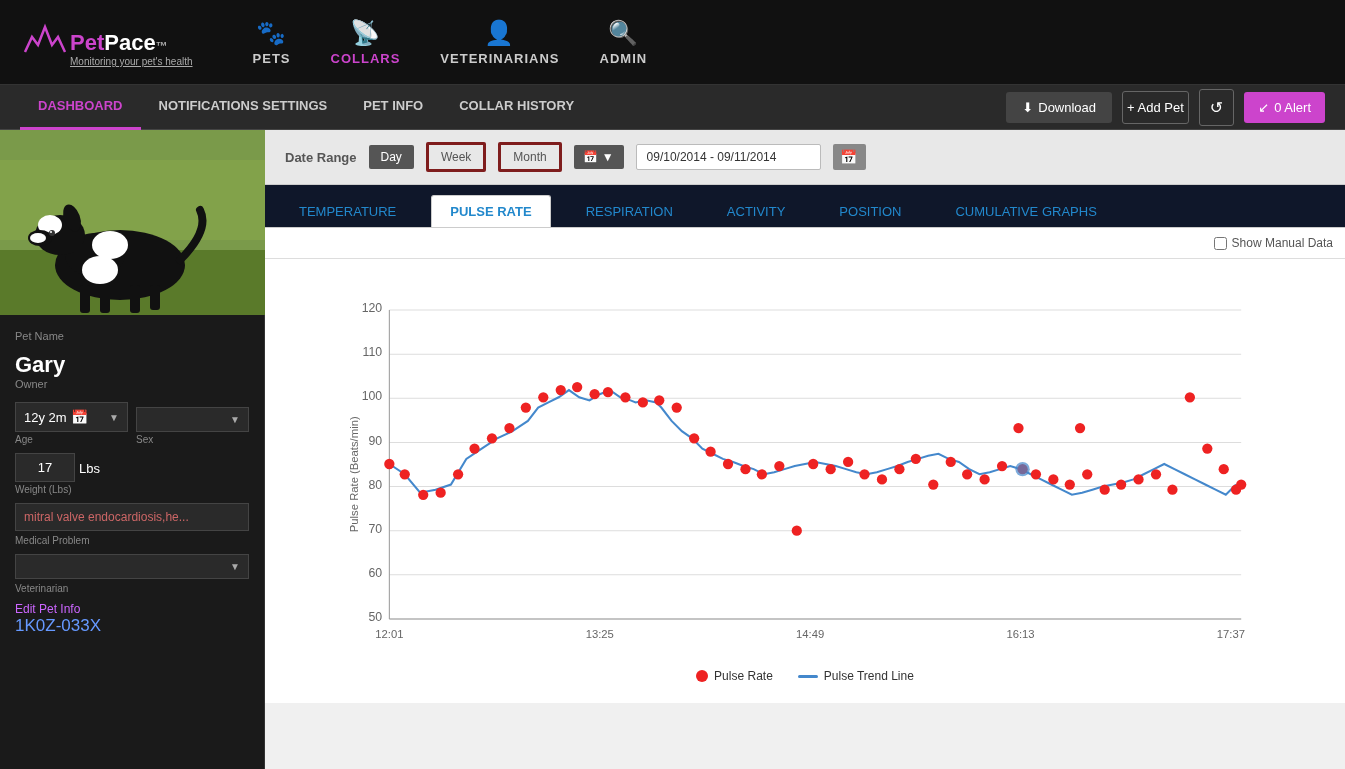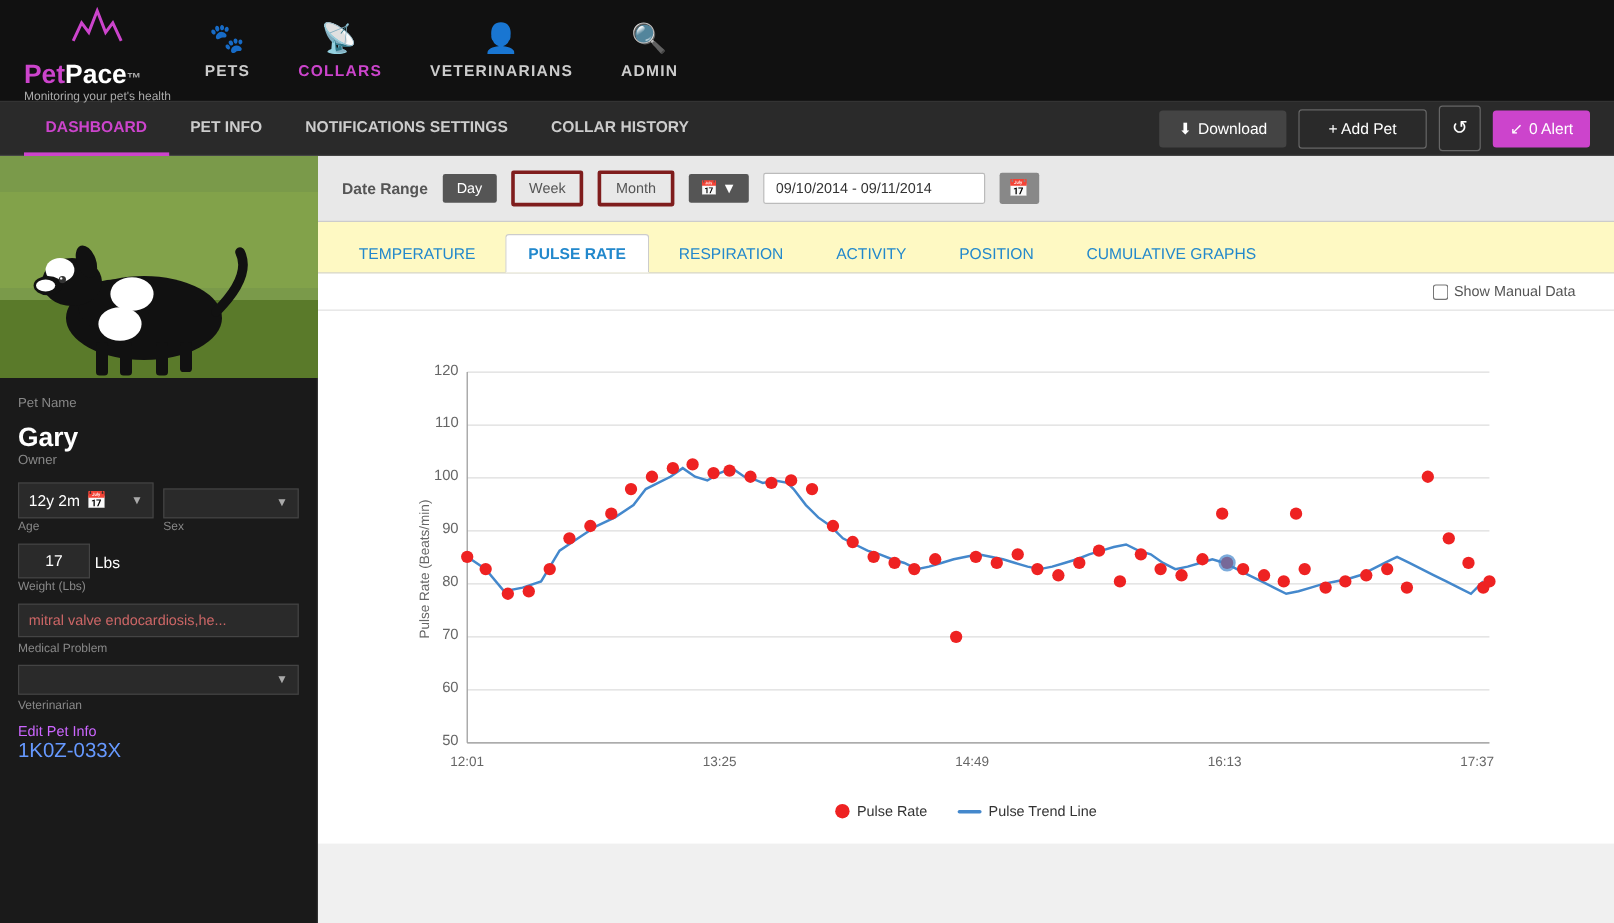--- a/index.html
+++ b/index.html
@@ -1,33 +1,33 @@
 <!DOCTYPE html>
 <html><head>
   <meta charset="utf-8">
   <style>
     * { box-sizing: border-box; margin: 0; padding: 0; }
     body { font-family: Arial, sans-serif; background: #1a1a1a; color: #fff; width: 1345px; min-height: 769px; overflow-x: hidden; }
 
     
     .top-nav { background: #111; display: flex; align-items: center; padding: 0 20px; height: 85px; border-bottom: 1px solid #333; }
-    .logo { display: flex; align-items: center; margin-right: 28px; flex-direction: column; }
+    .logo { display: flex; align-items: flex-end; margin-right: 60px; }
     .nav-items { display: flex; gap: 40px; }
     .nav-item { display: flex; flex-direction: column; align-items: center; cursor: pointer; color: #ccc; font-size: 13px; font-weight: bold; letter-spacing: 1px; text-transform: uppercase; }
     .nav-item.active { color: #cc44cc; }
     .nav-icon { font-size: 24px; margin-bottom: 4px; }
 
     
     .sec-nav { background: #2a2a2a; display: flex; align-items: center; height: 45px; padding: 0 20px; border-bottom: 1px solid #444; }
     .sec-nav-links { display: flex; gap: 0; flex: 1; }
     .sec-nav-link { color: #ccc; font-size: 13px; font-weight: bold; padding: 0 18px; cursor: pointer; height: 45px; display: flex; align-items: center; border-bottom: 3px solid transparent; }
     .sec-nav-link.active { color: #cc44cc; border-bottom: 3px solid #cc44cc; }
     .sec-nav-actions { display: flex; align-items: center; gap: 10px; margin-left: auto; }
     .btn-download { background: #444; color: #fff; border: none; padding: 8px 16px; cursor: pointer; font-size: 13px; border-radius: 3px; display: flex; align-items: center; gap: 5px; }
-    .btn-add-pet { background: transparent; color: #fff; border: 1px solid #666; padding: 8px 24px; cursor: pointer; font-size: 13px; border-radius: 3px; display: flex; align-items: center; gap: 5px; justify-content: flex-end; }
+    .btn-add-pet { background: transparent; color: #fff; border: 1px solid #666; padding: 8px 4px; cursor: pointer; font-size: 13px; border-radius: 3px; display: flex; align-items: center; gap: 5px; justify-content: flex-end; }
     .btn-refresh { background: transparent; color: #fff; border: 1px solid #666; padding: 8px 10px; cursor: pointer; font-size: 16px; border-radius: 3px; }
     .btn-alert { background: #cc44cc; color: #fff; border: none; padding: 8px 14px; cursor: pointer; font-size: 13px; border-radius: 3px; display: flex; align-items: center; gap: 5px; }
 
     
     .main-content { display: flex; background: #1a1a1a; }
 
     
     .sidebar { width: 265px; min-height: 684px; background: #1a1a1a; border-right: 1px solid #333; flex-shrink: 0; }
 
     .pet-info { padding: 15px; }
@@ -60,25 +60,25 @@
     .chart-area { flex: 1; background: #f0f0f0; min-height: 684px; padding: 0; }
 
     .date-range-bar { background: #e8e8e8; padding: 12px 20px; display: flex; align-items: center; gap: 12px; border-bottom: 1px solid #ccc; }
     .date-range-label { font-size: 13px; color: #555; font-weight: bold; }
     .btn-day { background: #555; color: #fff; border: none; padding: 5px 12px; cursor: pointer; font-size: 12px; border-radius: 2px; }
     .btn-week, .btn-month { background: transparent; color: #555; border: 3px solid #7f1d1d; padding: 5px 12px; cursor: pointer; font-size: 12px; border-radius: 2px; }
     .calendar-btn { background: #555; color: #fff; border: none; padding: 5px 10px; cursor: pointer; font-size: 12px; border-radius: 2px; display: flex; align-items: center; gap: 3px; }
     .date-input { background: #fff; border: 1px solid #bbb; padding: 5px 10px; font-size: 12px; color: #333; border-radius: 2px; width: 185px; }
     .calendar-icon-btn { background: #888; color: #fff; border: none; padding: 5px 8px; cursor: pointer; font-size: 14px; border-radius: 2px; }
 
-    .chart-tabs { background: #fef9c3; display: flex; padding: 10px 15px 0; gap: 6px; border-bottom: 1px solid #ccc; }
+    .chart-tabs { background: #0f172a; display: flex; padding: 10px 15px 0; gap: 16px; border-bottom: 1px solid #ccc; }
     .chart-tab { padding: 8px 18px; font-size: 13px; color: #2288cc; cursor: pointer; border: 1px solid transparent; border-bottom: none; background: transparent; border-radius: 3px 3px 0 0; }
     .chart-tab.active { background: #fff; border-color: #ccc; color: #2288cc; font-weight: bold; }
 
-    .chart-options { background: #fff; padding: 8px 32px; display: flex; justify-content: flex-end; align-items: center; gap: 8px; border-bottom: 1px solid #ddd; }
+    .chart-options { background: #fff; padding: 8px 12px; display: flex; justify-content: flex-end; align-items: center; gap: 8px; border-bottom: 1px solid #ddd; }
     .checkbox-label { display: flex; align-items: center; gap: 5px; font-size: 12px; color: #555; cursor: pointer; }
 
     .chart-container { background: #fff; margin: 0; padding: 10px 20px 20px; }
     .chart-title { text-align: center; font-size: 15px; color: #666; margin-bottom: 10px; font-style: italic; }
 
     .chart-wrapper { position: relative; width: 100%; height: 390px; }
 
     svg.pulse-chart { width: 100%; height: 390px; }
 
     .legend { display: flex; justify-content: center; gap: 25px; margin-top: 10px; }
@@ -94,21 +94,21 @@
 
 <div class="top-nav">
   <div class="logo">
     <svg width="50" height="50" viewBox="0 0 50 50">
       <polyline points="5,35 12,20 18,28 25,10 32,28 38,20 45,35" fill="none" stroke="#cc44cc" stroke-width="2.5"></polyline>
     </svg>
     <div>
       <div style="font-size:22px;font-weight:bold;color:#fff;">
         <span style="color:#cc44cc;">Pet</span><span style="color:#fff;">Pace</span><span style="font-size:12px;color:#aaa;">™</span>
       </div>
-      <div style="font-size:10px;color:#aaa;">Monitoring your pet's health</div>
+      <div style="font-size:10px;color:#aaa;text-decoration:underline;">Monitoring your pet's health</div>
     </div>
   </div>
   <div class="nav-items">
     <div class="nav-item">
       <span class="nav-icon">🐾</span>
       <span>PETS</span>
     </div>
     <div class="nav-item active">
       <span class="nav-icon">📡</span>
       <span>COLLARS</span>
@@ -120,22 +120,22 @@
     <div class="nav-item">
       <span class="nav-icon">🔍</span>
       <span>ADMIN</span>
     </div>
   </div>
 </div>
 
 <div class="sec-nav">
   <div class="sec-nav-links">
     <div class="sec-nav-link active">DASHBOARD</div>
+    <div class="sec-nav-link">NOTIFICATIONS SETTINGS</div>
     <div class="sec-nav-link">PET INFO</div>
-    <div class="sec-nav-link">NOTIFICATIONS SETTINGS</div>
     <div class="sec-nav-link">COLLAR HISTORY</div>
   </div>
   <div class="sec-nav-actions">
     <button class="btn-download">
       <span>⬇</span>
       <span>Download</span>
     </button>
     <button class="btn-add-pet">
       <span>+ Add Pet</span>
     </button>

